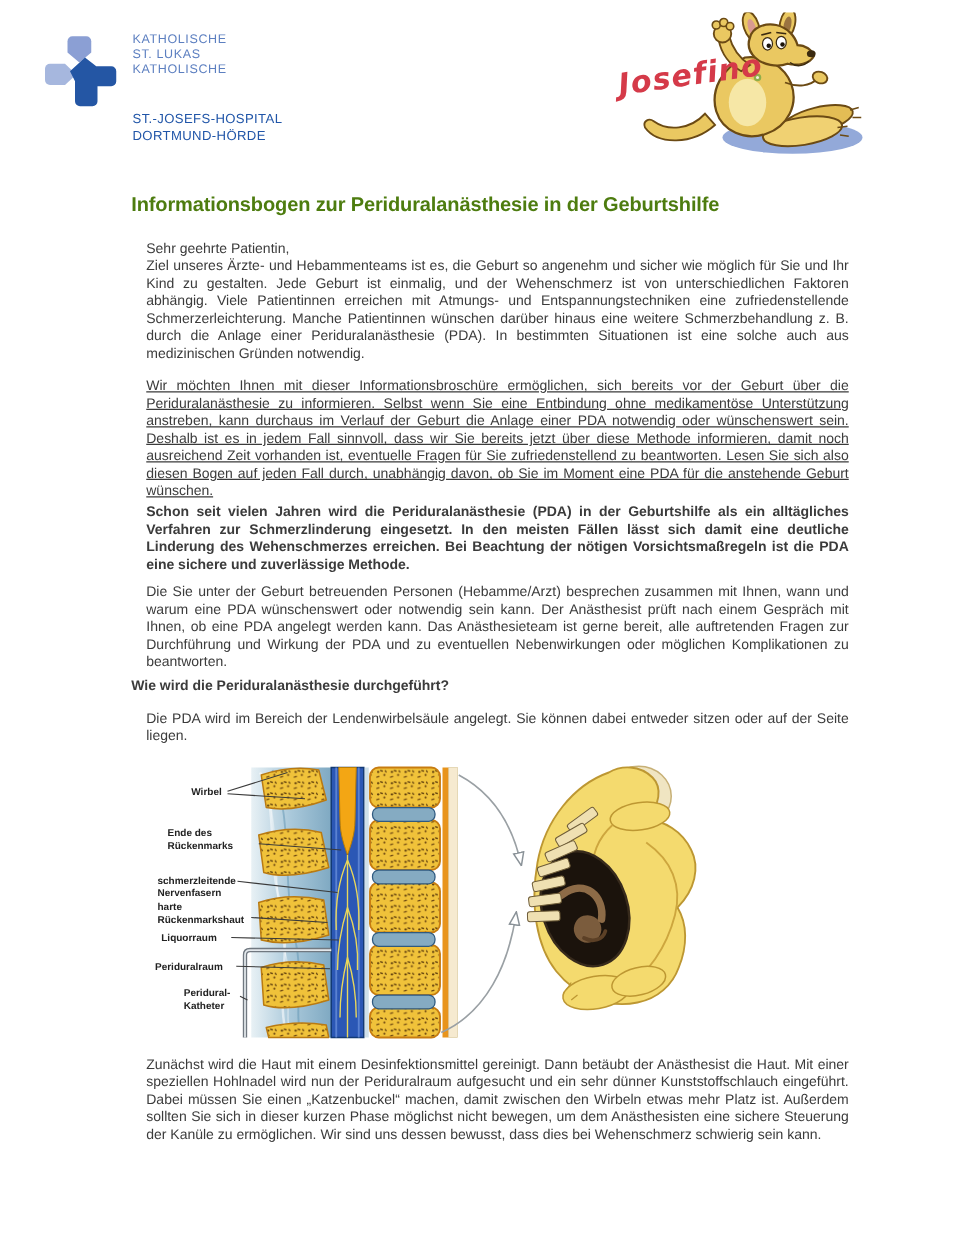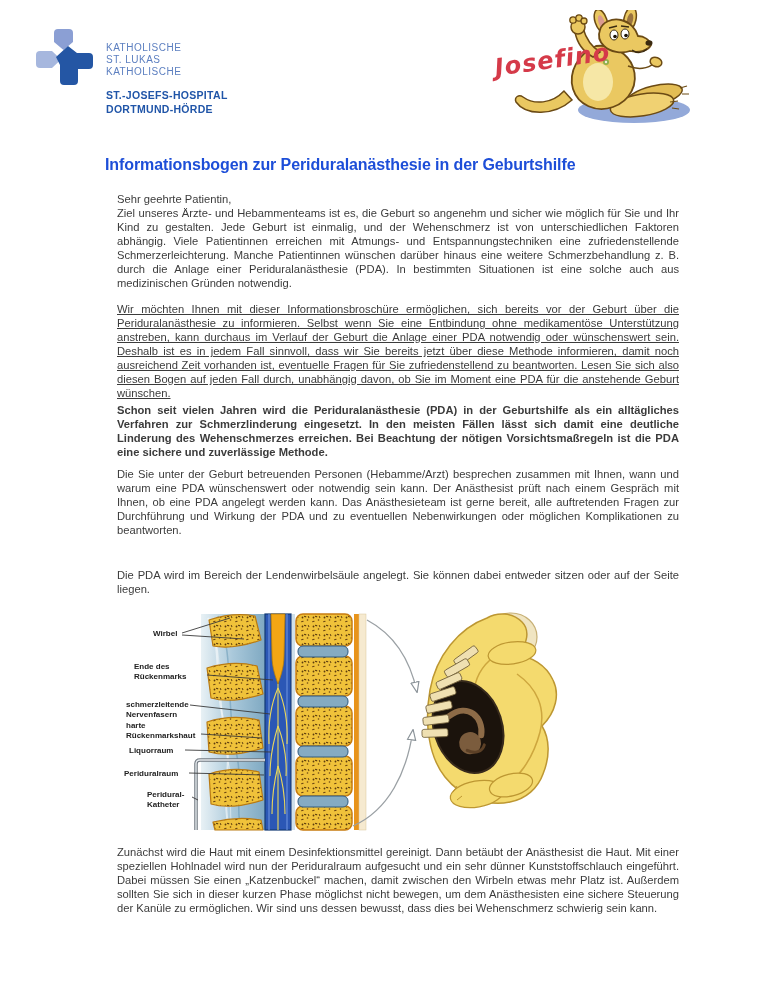--- a/index.html
+++ b/index.html
@@ -1,27 +1,27 @@
 <!DOCTYPE html>
 <html lang="de"><head>
 <meta charset="utf-8">
 <style>
   html,body{margin:0;padding:0;background:#ffffff;}
   .page{position:relative;width:768px;height:994px;background:#ffffff;overflow:hidden;
         font-family:"Liberation Sans", sans-serif;}
   
   .logo-cross{position:absolute;left:33px;top:28px;width:62px;height:58px;}
-  .society{position:absolute;left:106px;top:42px;font-size:10px;line-height:12px;
+  .society{position:absolute;left:106px;top:26px;font-size:10px;line-height:12px;
            color:#5c7fc0;letter-spacing:0.5px;font-weight:400;}
   .hospital{position:absolute;left:106px;top:89px;font-size:10.5px;line-height:13.5px;
-            color:#2055a8;font-weight:700;letter-spacing:0.3px;}
+            color:#2055a8;font-weight:400;letter-spacing:0.3px;}
   .mascot{position:absolute;left:492px;top:10px;width:216px;height:118px;}
   
   .doc-title{position:absolute;left:105px;top:145px;width:562px;font-size:16px;
-             font-weight:700;color:#1d4ed8;letter-spacing:-0.1px;}
+             font-weight:700;color:#4d7c0f;letter-spacing:-0.1px;}
   .para{position:absolute;left:105px;width:562px;font-size:11.2px;line-height:14px;
         color:#3b3b3b;text-align:justify;margin:12px;hyphens:auto;-webkit-hyphens:auto;}
   .p1{top:180px;} .p2{top:290px;text-decoration:underline;} .p3{top:391px;font-weight:bold;} .p4{top:455px;}
   .sec-head{position:absolute;left:105px;top:542px;width:562px;font-size:11.2px;
             line-height:14px;font-weight:700;color:#3b3b3b;}
   .p5{top:556px;} .p6{top:833px;}
   .figure-wrap{position:absolute;left:113px;top:606px;width:540px;height:232px;}
   .fig-label{font-family:"Liberation Sans", sans-serif;font-size:8px;font-weight:700;fill:#222222;}
 </style>
 </head>
@@ -80,20 +80,21 @@
   </svg>
 
   <h1 class="doc-title">Informationsbogen zur Periduralanästhesie in der Geburtshilfe</h1>
 
   <p class="para p1"><span>Sehr geehrte Patientin,</span><br><span>Ziel unseres Ärzte- und Hebammenteams ist es, die Geburt so angenehm und sicher wie möglich für Sie und Ihr Kind zu gestalten. Jede Geburt ist einmalig, und der Wehenschmerz ist von unterschiedlichen Faktoren abhängig. Viele Patientinnen erreichen mit Atmungs- und Entspannungstechniken eine zufriedenstellende Schmerzerleichterung. Manche Patientinnen wünschen darüber hinaus eine weitere Schmerzbehandlung z. B. durch die Anlage einer Periduralanästhesie (PDA). In bestimmten Situationen ist eine solche auch aus medizinischen Gründen notwendig.</span></p>
 
   <p class="para p2">Wir möchten Ihnen mit dieser Informationsbroschüre ermöglichen, sich bereits vor der Geburt über die Periduralanästhesie zu informieren. Selbst wenn Sie eine Entbindung ohne medikamentöse Unterstützung anstreben, kann durchaus im Verlauf der Geburt die Anlage einer PDA notwendig oder wünschenswert sein. Deshalb ist es in jedem Fall sinnvoll, dass wir Sie bereits jetzt über diese Methode informieren, damit noch ausreichend Zeit vorhanden ist, eventuelle Fragen für Sie zufriedenstellend zu beantworten. Lesen Sie sich also diesen Bogen auf jeden Fall durch, unabhängig davon, ob Sie im Moment eine PDA für die anstehende Geburt wünschen.</p>
   <p class="para p3">Schon seit vielen Jahren wird die Periduralanästhesie (PDA) in der Geburtshilfe als ein alltägliches Verfahren zur Schmerzlinderung eingesetzt. In den meisten Fällen lässt sich damit eine deutliche Linderung des Wehenschmerzes erreichen. Bei Beachtung der nötigen Vorsichtsmaßregeln ist die PDA eine sichere und zuverlässige Methode.</p>
   <p class="para p4">Die Sie unter der Geburt betreuenden Personen (Hebamme/Arzt) besprechen zusammen mit Ihnen, wann und warum eine PDA wünschenswert oder notwendig sein kann. Der Anästhesist prüft nach einem Gespräch mit Ihnen, ob eine PDA angelegt werden kann. Das Anästhesieteam ist gerne bereit, alle auftretenden Fragen zur Durchführung und Wirkung der PDA und zu eventuellen Nebenwirkungen oder möglichen Komplikationen zu beantworten.</p>
 
+  <div class="sec-head">Wie wird die Periduralanästhesie durchgeführt?</div>
   <p class="para p5">Die PDA wird im Bereich der Lendenwirbelsäule angelegt. Sie können dabei entweder sitzen oder auf der Seite liegen.</p>
 
   <div class="figure-wrap">
     <svg viewBox="0 0 540 232" width="540" height="232">
       <defs>
         <pattern id="speck" width="11" height="9" patternUnits="userSpaceOnUse">
           <rect width="11" height="9" fill="#f0c23a"></rect>
           <circle cx="2.5" cy="2.5" r="0.9" fill="#5d3c0c"></circle>
           <circle cx="7.5" cy="5" r="0.8" fill="#6b4410"></circle>
           <rect x="4" y="1" width="2.4" height="1.1" rx="0.5" fill="#5d3c0c" transform="rotate(20 5 1.5)"></rect>

